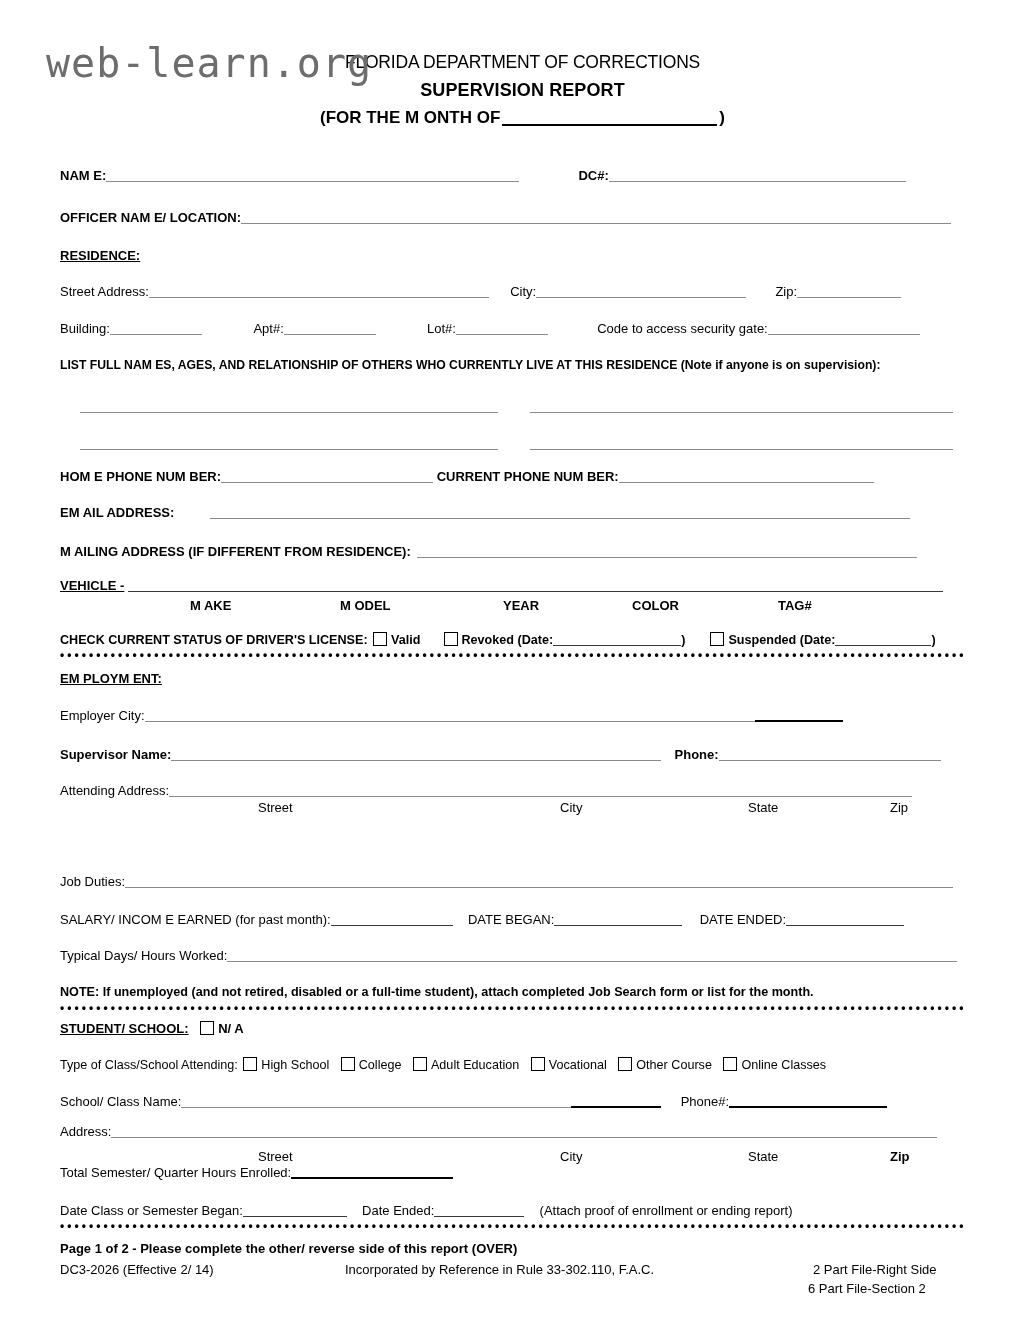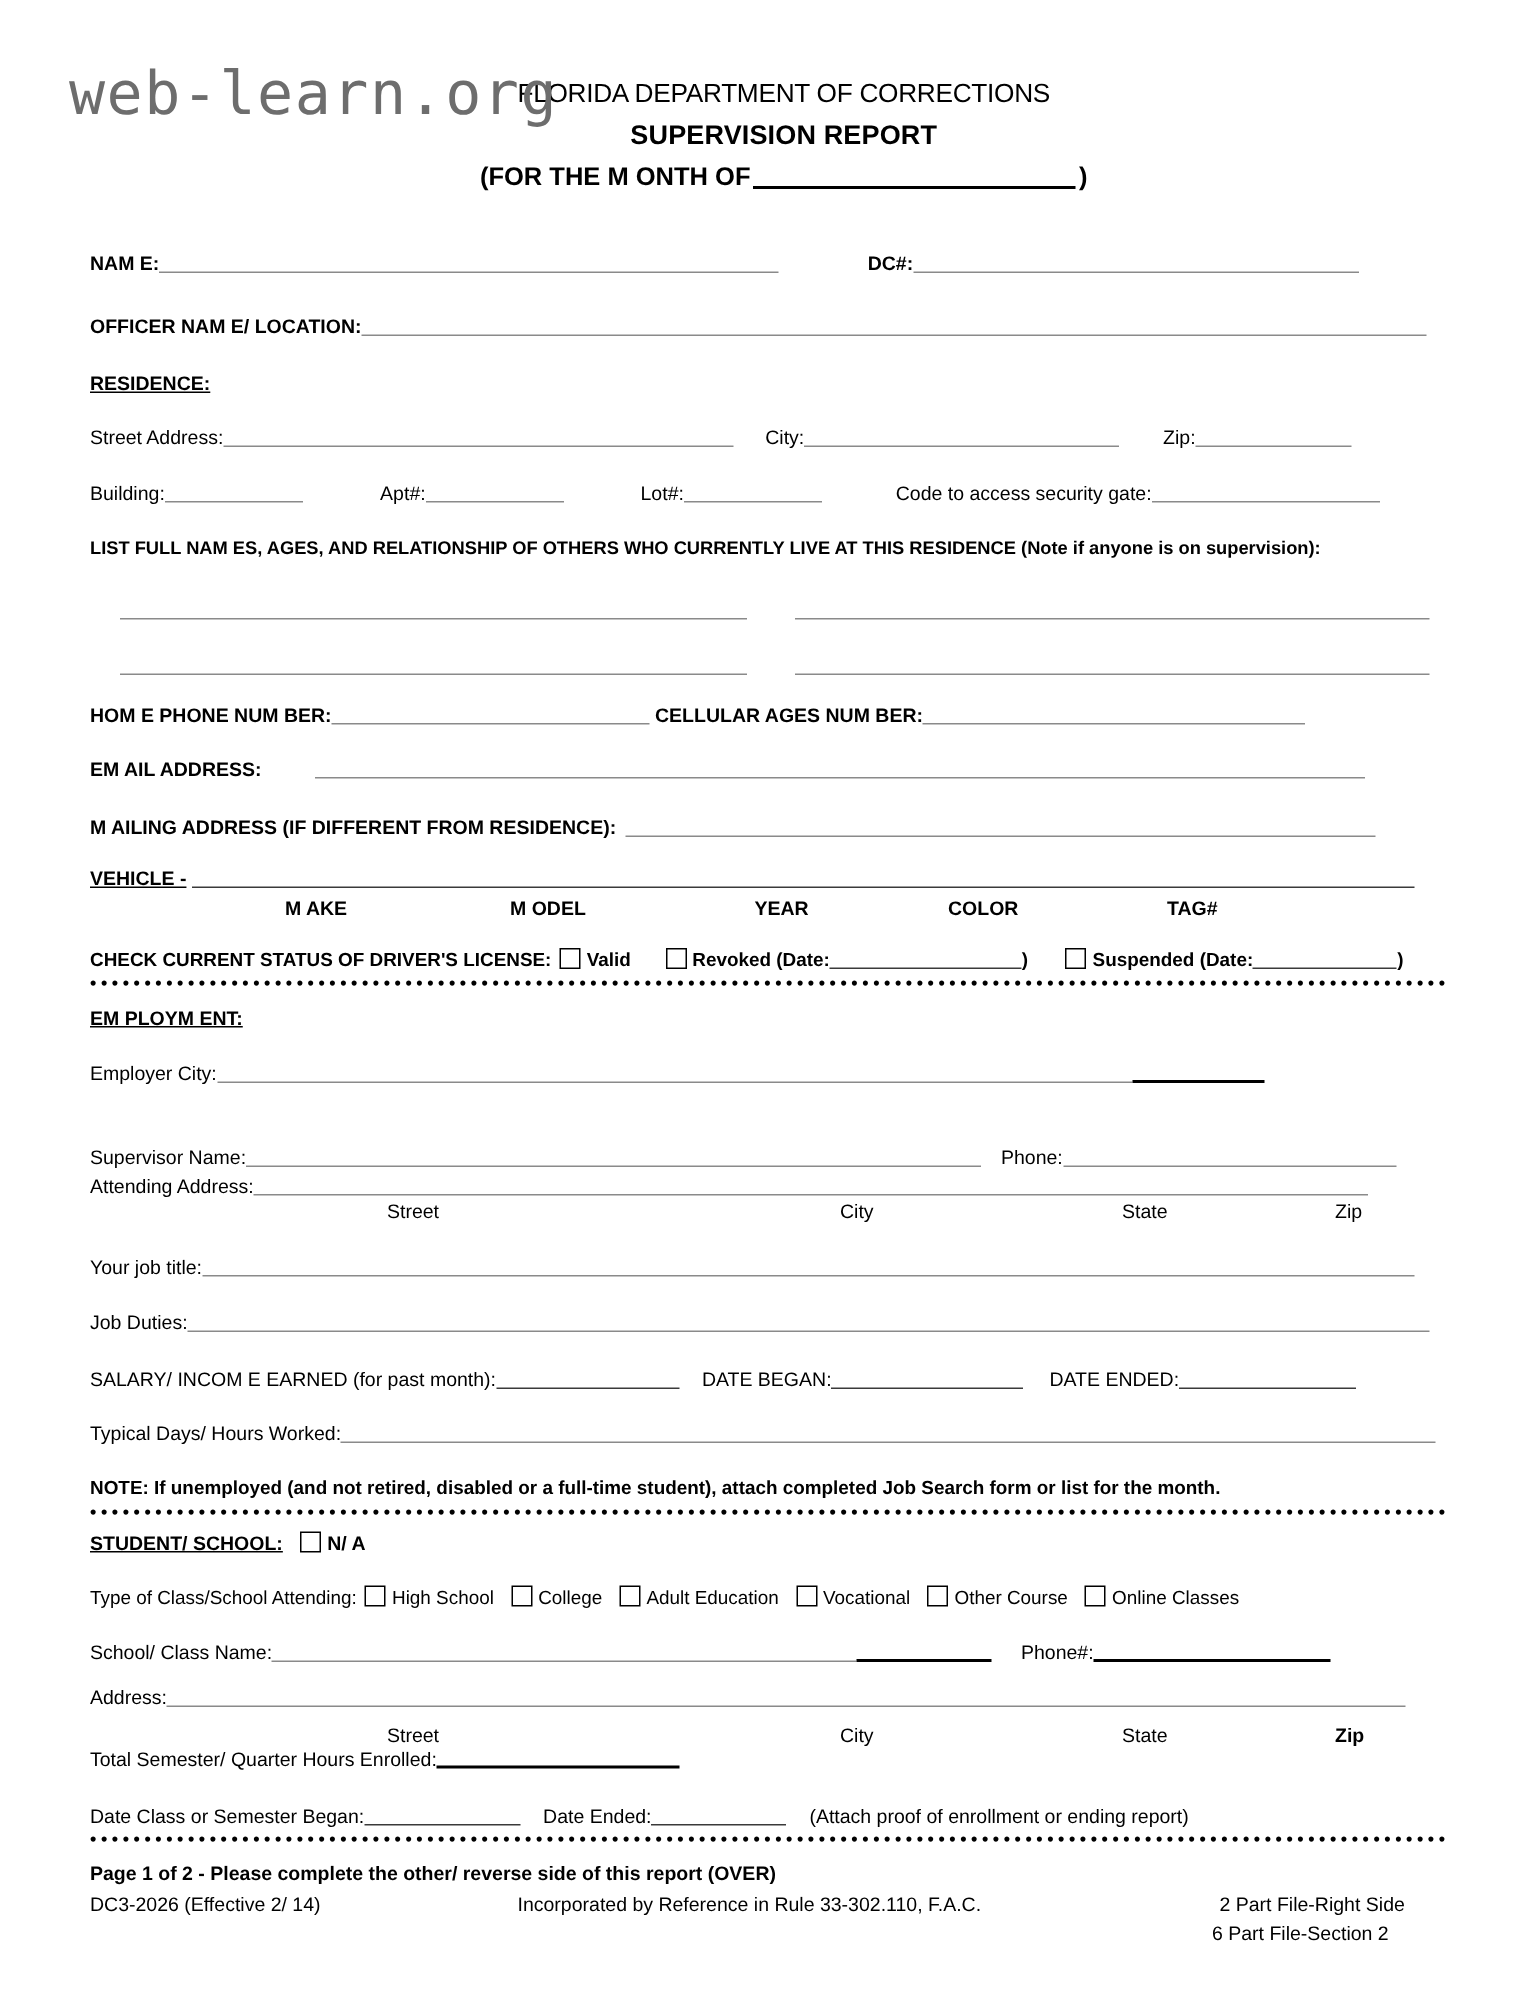--- a/index.html
+++ b/index.html
@@ -200,21 +200,21 @@
     <span class="b">LIST FULL NAM ES, AGES, AND RELATIONSHIP OF OTHERS WHO CURRENTLY LIVE AT THIS RESIDENCE (Note if anyone is on supervision):</span>
   </div>
 
   <div class="hr" style="left:62px;  top:404px; width:418px;"></div>
   <div class="hr" style="left:512px; top:404px; width:423px;"></div>
   <div class="hr" style="left:62px;  top:441px; width:418px;"></div>
   <div class="hr" style="left:512px; top:441px; width:423px;"></div>
 
   <div class="row" style="top:461px;">
     <span class="b">HOM E PHONE NUM BER:</span><span class="line" style="width:212px;"></span>
-    <span class="b">CELLULAR AGES NUM BER:</span><span class="line" style="width:255px;"></span>
+    <span class="b">CURRENT PHONE NUM BER:</span><span class="line" style="width:255px;"></span>
   </div>
 
   <div class="row" style="top:497px;">
     <span class="b">EM AIL ADDRESS:</span>
     <span class="line" style="width:700px;margin-left:32px;"></span>
   </div>
 
   <div class="row" style="top:536px;">
     <span class="b">M AILING ADDRESS (IF DIFFERENT FROM  RESIDENCE):</span><span class="line" style="width:500px;margin-left:6px;"></span>
   </div>
@@ -243,39 +243,36 @@
   <div class="dotted" style="top:645px;">••••••••••••••••••••••••••••••••••••••••••••••••••••••••••••••••••••••••••••••••••••••••••••••••••••••••••••••••••••••••••••••••••••••••••••••</div>
 
   <div class="row" style="top:663px;">
     <span class="b u">EM PLOYM ENT:</span>
   </div>
 
   <div class="row" style="top:700px;">
     <span>Employer City:</span><span class="line" style="width:610px;"></span><span class="line hv" style="width:88px;"></span>
   </div>
 
-  <div class="row" style="top:756px;">
+  <div class="row" style="top:739px;font-weight:bold;">
     <span>Supervisor Name:</span><span class="line" style="width:490px;"></span>
     <span style="display:inline-block;width:6px;"></span>
     <span>Phone:</span><span class="line" style="width:222px;"></span>
   </div>
 
   <div class="row" style="top:775px;">
     <span>Attending Address:</span><span class="line" style="width:743px;"></span>
   </div>
   <div class="caps" style="top:792px;">
     <span style="left:198px;">Street</span>
     <span style="left:500px;">City</span>
     <span style="left:688px;">State</span>
     <span style="left:830px;">Zip</span>
   </div>
 
-  <div class="row" style="top:829px;">
-    <span>Your job title:</span><span class="line" style="width:808px;"></span>
-  </div>
 
   <div class="row" style="top:866px;">
     <span>Job Duties:</span><span class="line" style="width:828px;"></span>
   </div>
 
   <div class="row" style="top:904px;">
     <span>SALARY/ INCOM E EARNED (for past month):</span><span class="line dk" style="width:122px;"></span>
     <span style="display:inline-block;width:8px;"></span>
     <span>DATE BEGAN:</span><span class="line dk" style="width:128px;"></span>
     <span style="display:inline-block;width:10px;"></span>

